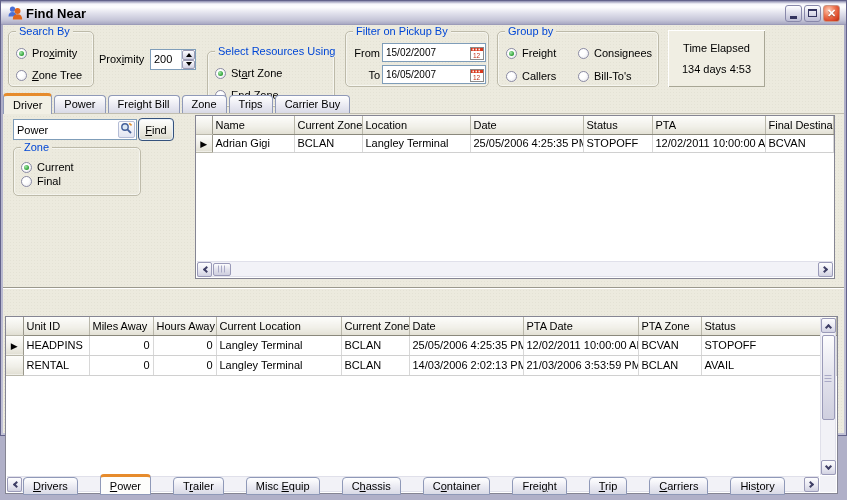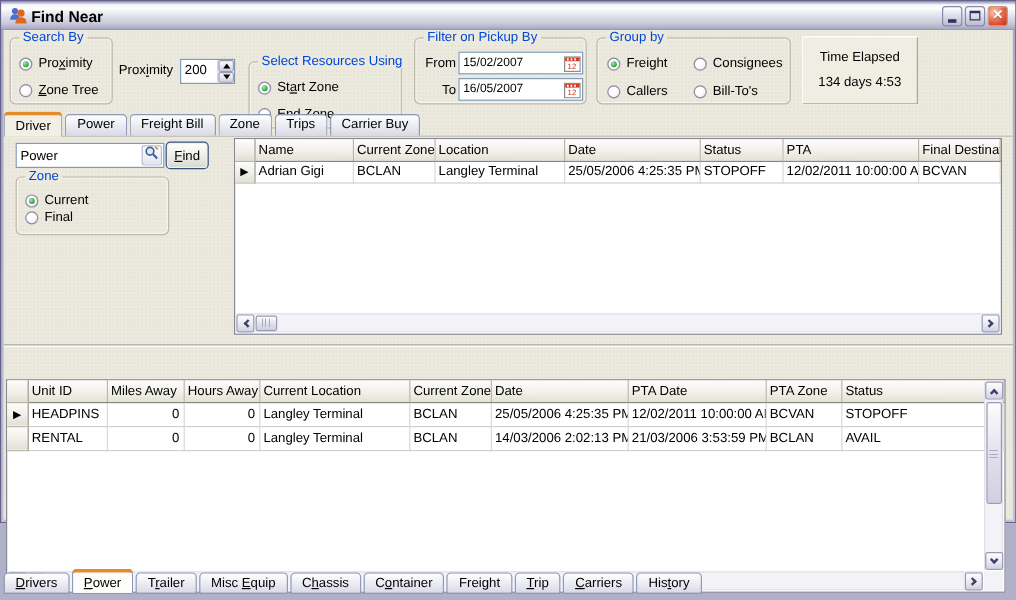--- a/index.html
+++ b/index.html
@@ -116,21 +116,21 @@
     height:18px; line-height:17px; padding:0 9px; font-size:11px; white-space:nowrap;
     border:1px solid #8f99b8; border-bottom:none; border-radius:4px 4px 0 0;
     background:linear-gradient(180deg,#ffffff,#eaeaf2 55%,#d9dae6);
     margin-right:2px; position:relative;
   }
   .tab.active {
     height:21px; line-height:18px;
     border-top:3px solid var(--tab-orange,#e68b2c);
     background:#f2f0e5; margin-bottom:-1px; z-index:2;
   }
-  .ts-bottom .tab { border-bottom:1px solid #8f99b8; }
+  .ts-bottom .tab { border-bottom:1px solid #8f99b8;margin-left:20px; }
   .ts-bottom .tab.active { background:#fdfdfb; margin-bottom:0; }
 
   
   .searchbox {
     position:absolute; left:10px; top:94px; width:124px; height:21px;
     border:1px solid #7f9db9; background:#fff; display:flex; align-items:center;
   }
   .search-text { flex:1; font-size:11px; padding-left:3px; }
   .lookup-btn {
     width:17px; height:17px; margin-right:1px; flex:0 0 17px;

